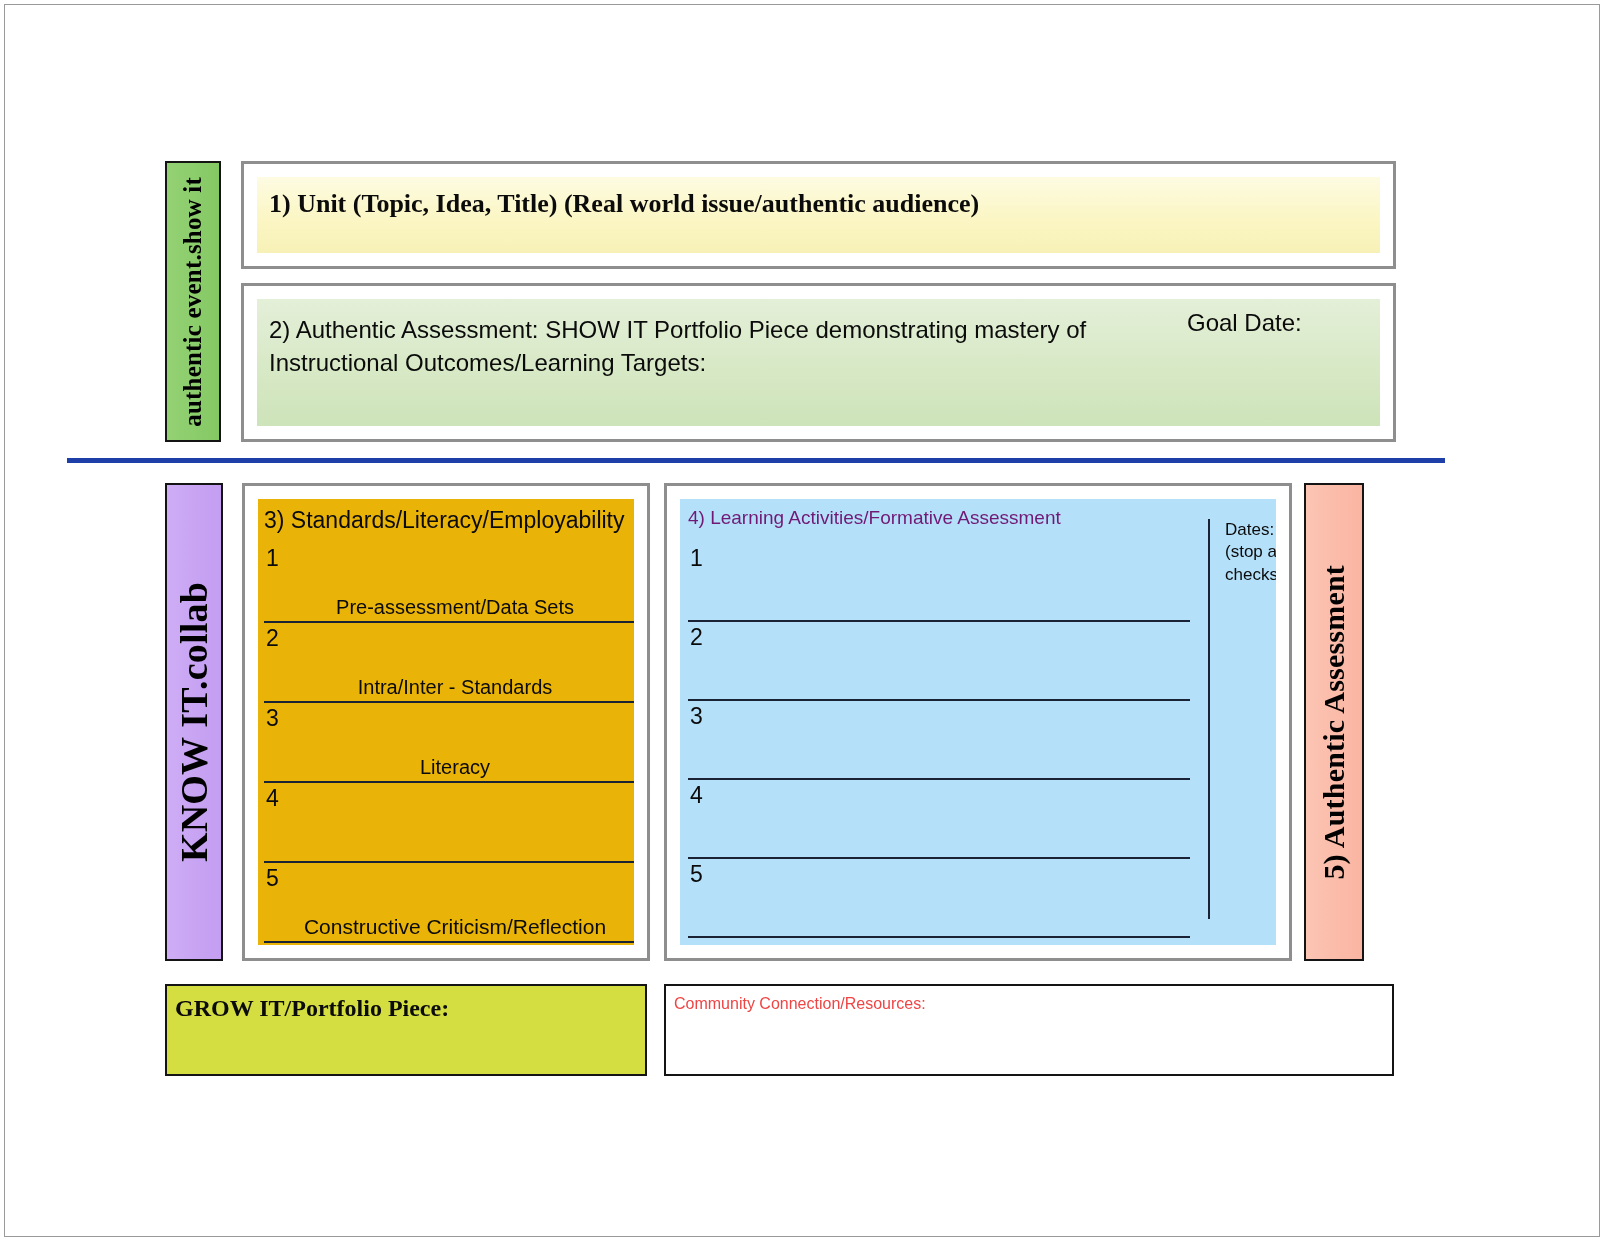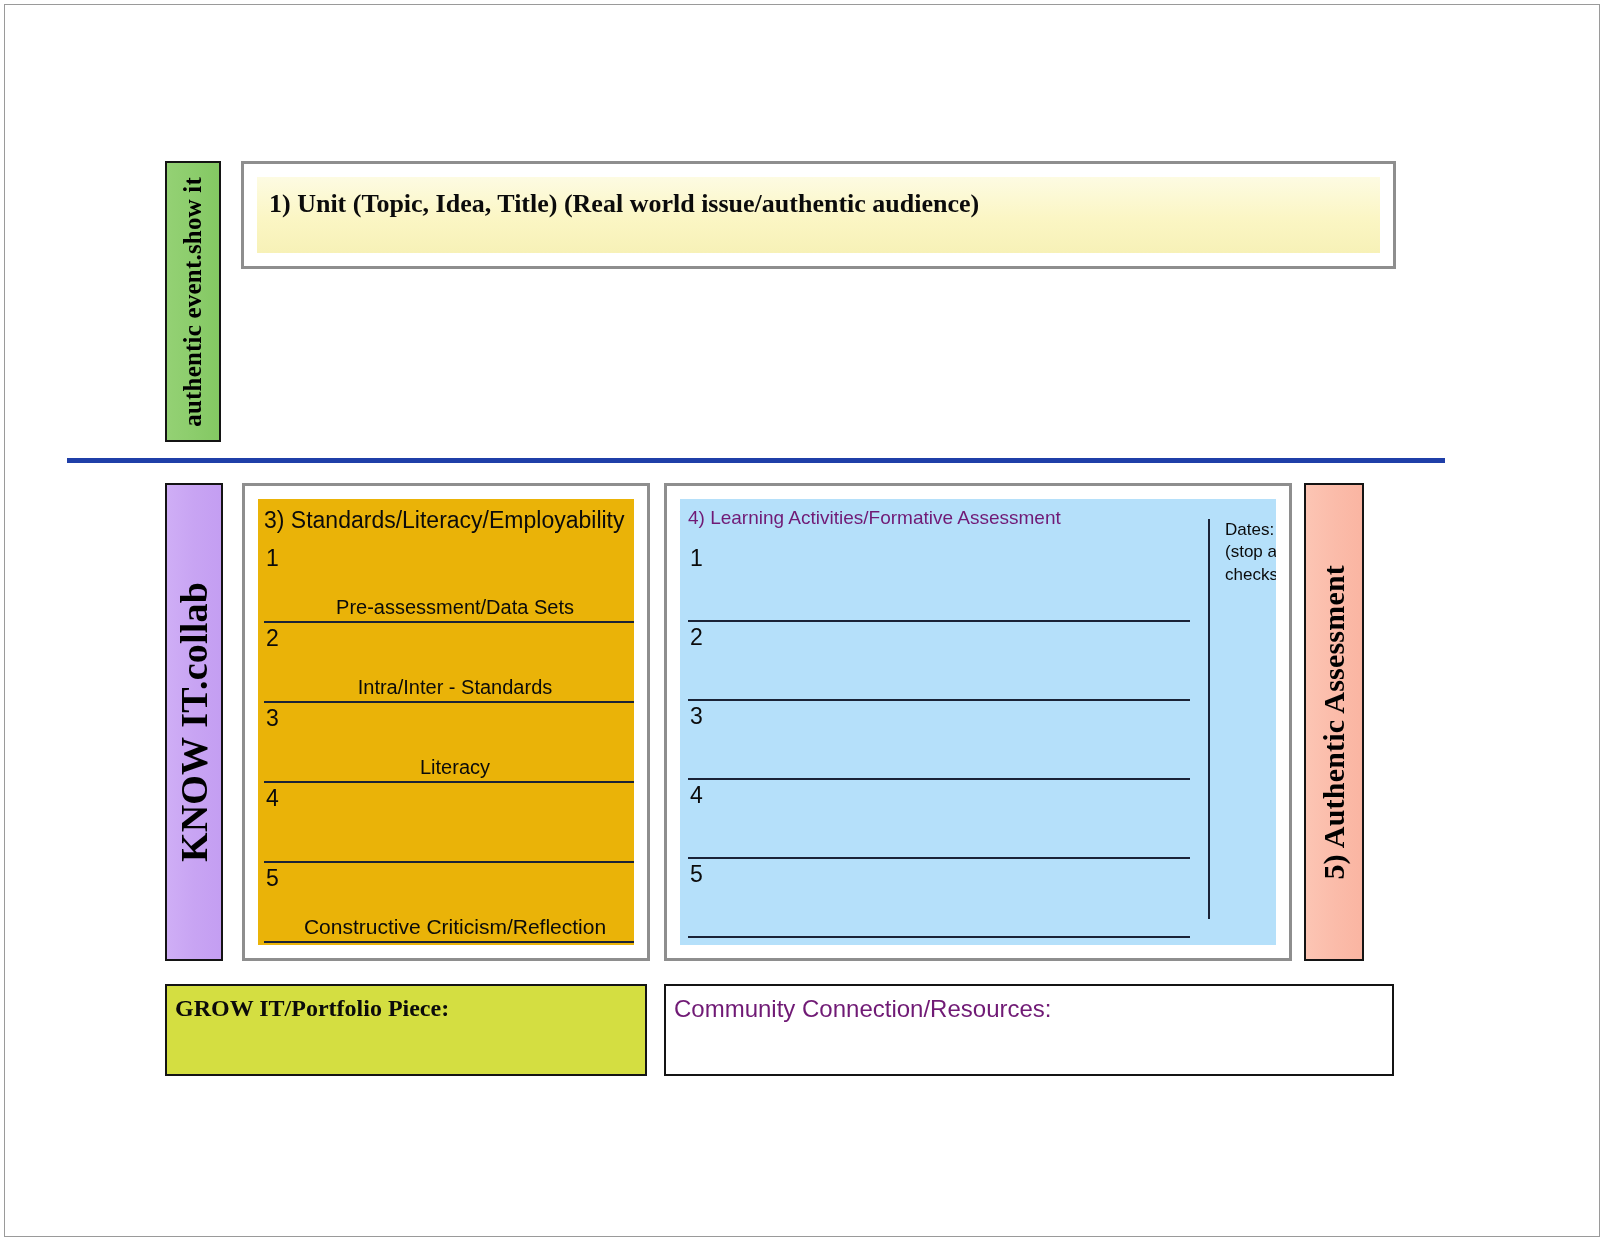--- a/index.html
+++ b/index.html
@@ -228,40 +228,46 @@
     position: absolute;
     left: 659px; top: 979px;
     width: 730px; height: 92px;
     box-sizing: border-box;
     border: 2px solid #141414;
     background: #ffffff;
   }
   #community .t {
     position: absolute;
     left: 8px; top: 9px;
-    font-size: 24px;
-    color: #701a75;
+    font-size: 16px;
+    color: #ef4444;
     white-space: nowrap;
   }
 </style>
 </head>
 <body>
 
 <div id="page">
 
   <div class="vchip" id="chip-green">
     <span>authentic event.show it</span>
   </div>
 
   <div class="frame" id="box1">
     <div class="inner">
       <div class="t">1) Unit (Topic, Idea, Title)  (Real world issue/authentic audience)</div>
     </div>
   </div>
 
+  <div class="frame" id="box2">
+    <div class="inner">
+      <div class="t">2) Authentic Assessment: SHOW IT Portfolio Piece demonstrating mastery of Instructional Outcomes/Learning Targets:</div>
+      <div class="goal">Goal Date:</div>
+    </div>
+  </div>
 
   <div id="divider"></div>
 
   <div class="vchip" id="chip-purple">
     <span>KNOW IT.collab</span>
   </div>
 
   <div class="frame" id="box3">
     <div class="inner">
       <div class="hdr">3)   Standards/Literacy/Employability</div>

